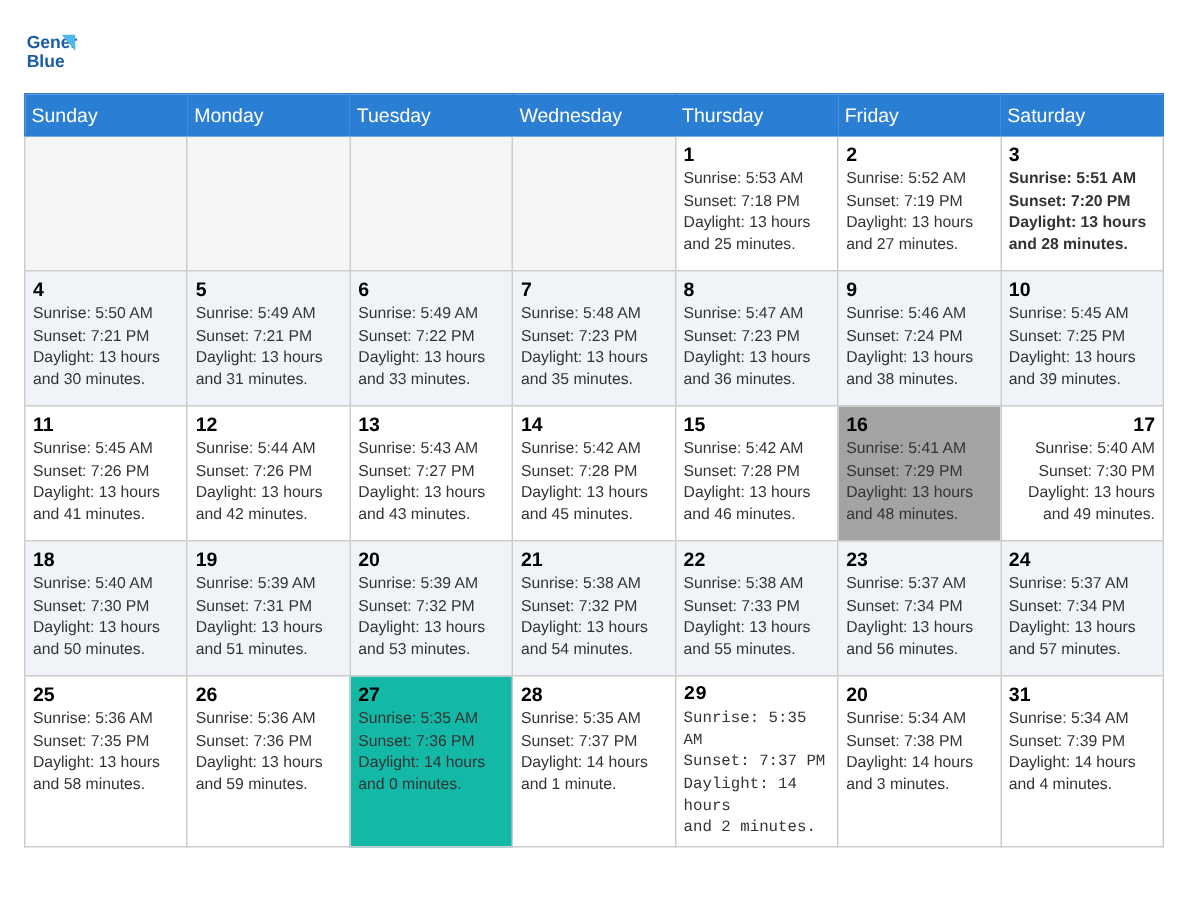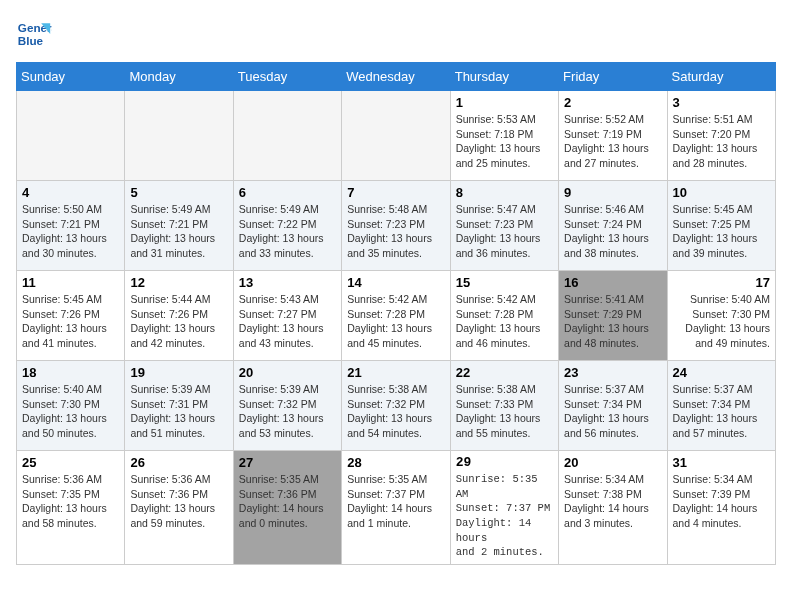--- a/index.html
+++ b/index.html
@@ -126,21 +126,21 @@
         </td>
         <td style="background: rgb(255, 255, 255);">
           <div class="day-number">2</div>
           <div class="day-info" style="white-space: pre-line;">Sunrise: 5:52 AM
 Sunset: 7:19 PM
 Daylight: 13 hours
 and 27 minutes.</div>
         </td>
         <td style="background: rgb(255, 255, 255);">
           <div class="day-number">3</div>
-          <div class="day-info" style="white-space: pre-line;">Sunrise: 5:51 AM
+          <div class="day-info" style="white-space: pre-line; font-weight: bold;">Sunrise: 5:51 AM
 Sunset: 7:20 PM
 Daylight: 13 hours
 and 28 minutes.</div>
         </td>
       </tr>
       <tr>
         <td class="shaded" style="background: rgb(240, 244, 248);">
           <div class="day-number">4</div>
           <div class="day-info" style="white-space: pre-line;">Sunrise: 5:50 AM
 Sunset: 7:21 PM
@@ -300,21 +300,21 @@
 Daylight: 13 hours
 and 58 minutes.</div>
         </td>
         <td style="background: rgb(255, 255, 255);">
           <div class="day-number">26</div>
           <div class="day-info" style="white-space: pre-line;">Sunrise: 5:36 AM
 Sunset: 7:36 PM
 Daylight: 13 hours
 and 59 minutes.</div>
         </td>
-        <td style="background: #a3a3a3; margin-top: 22px;">
+        <td style="background: #14b8a6; margin-top: 22px;">
           <div class="day-number">27</div>
           <div class="day-info" style="white-space: pre-line;">Sunrise: 5:35 AM
 Sunset: 7:36 PM
 Daylight: 14 hours
 and 0 minutes.</div>
         </td>
         <td style="background: rgb(255, 255, 255);">
           <div class="day-number">28</div>
           <div class="day-info" style="white-space: pre-line;">Sunrise: 5:35 AM
 Sunset: 7:37 PM

